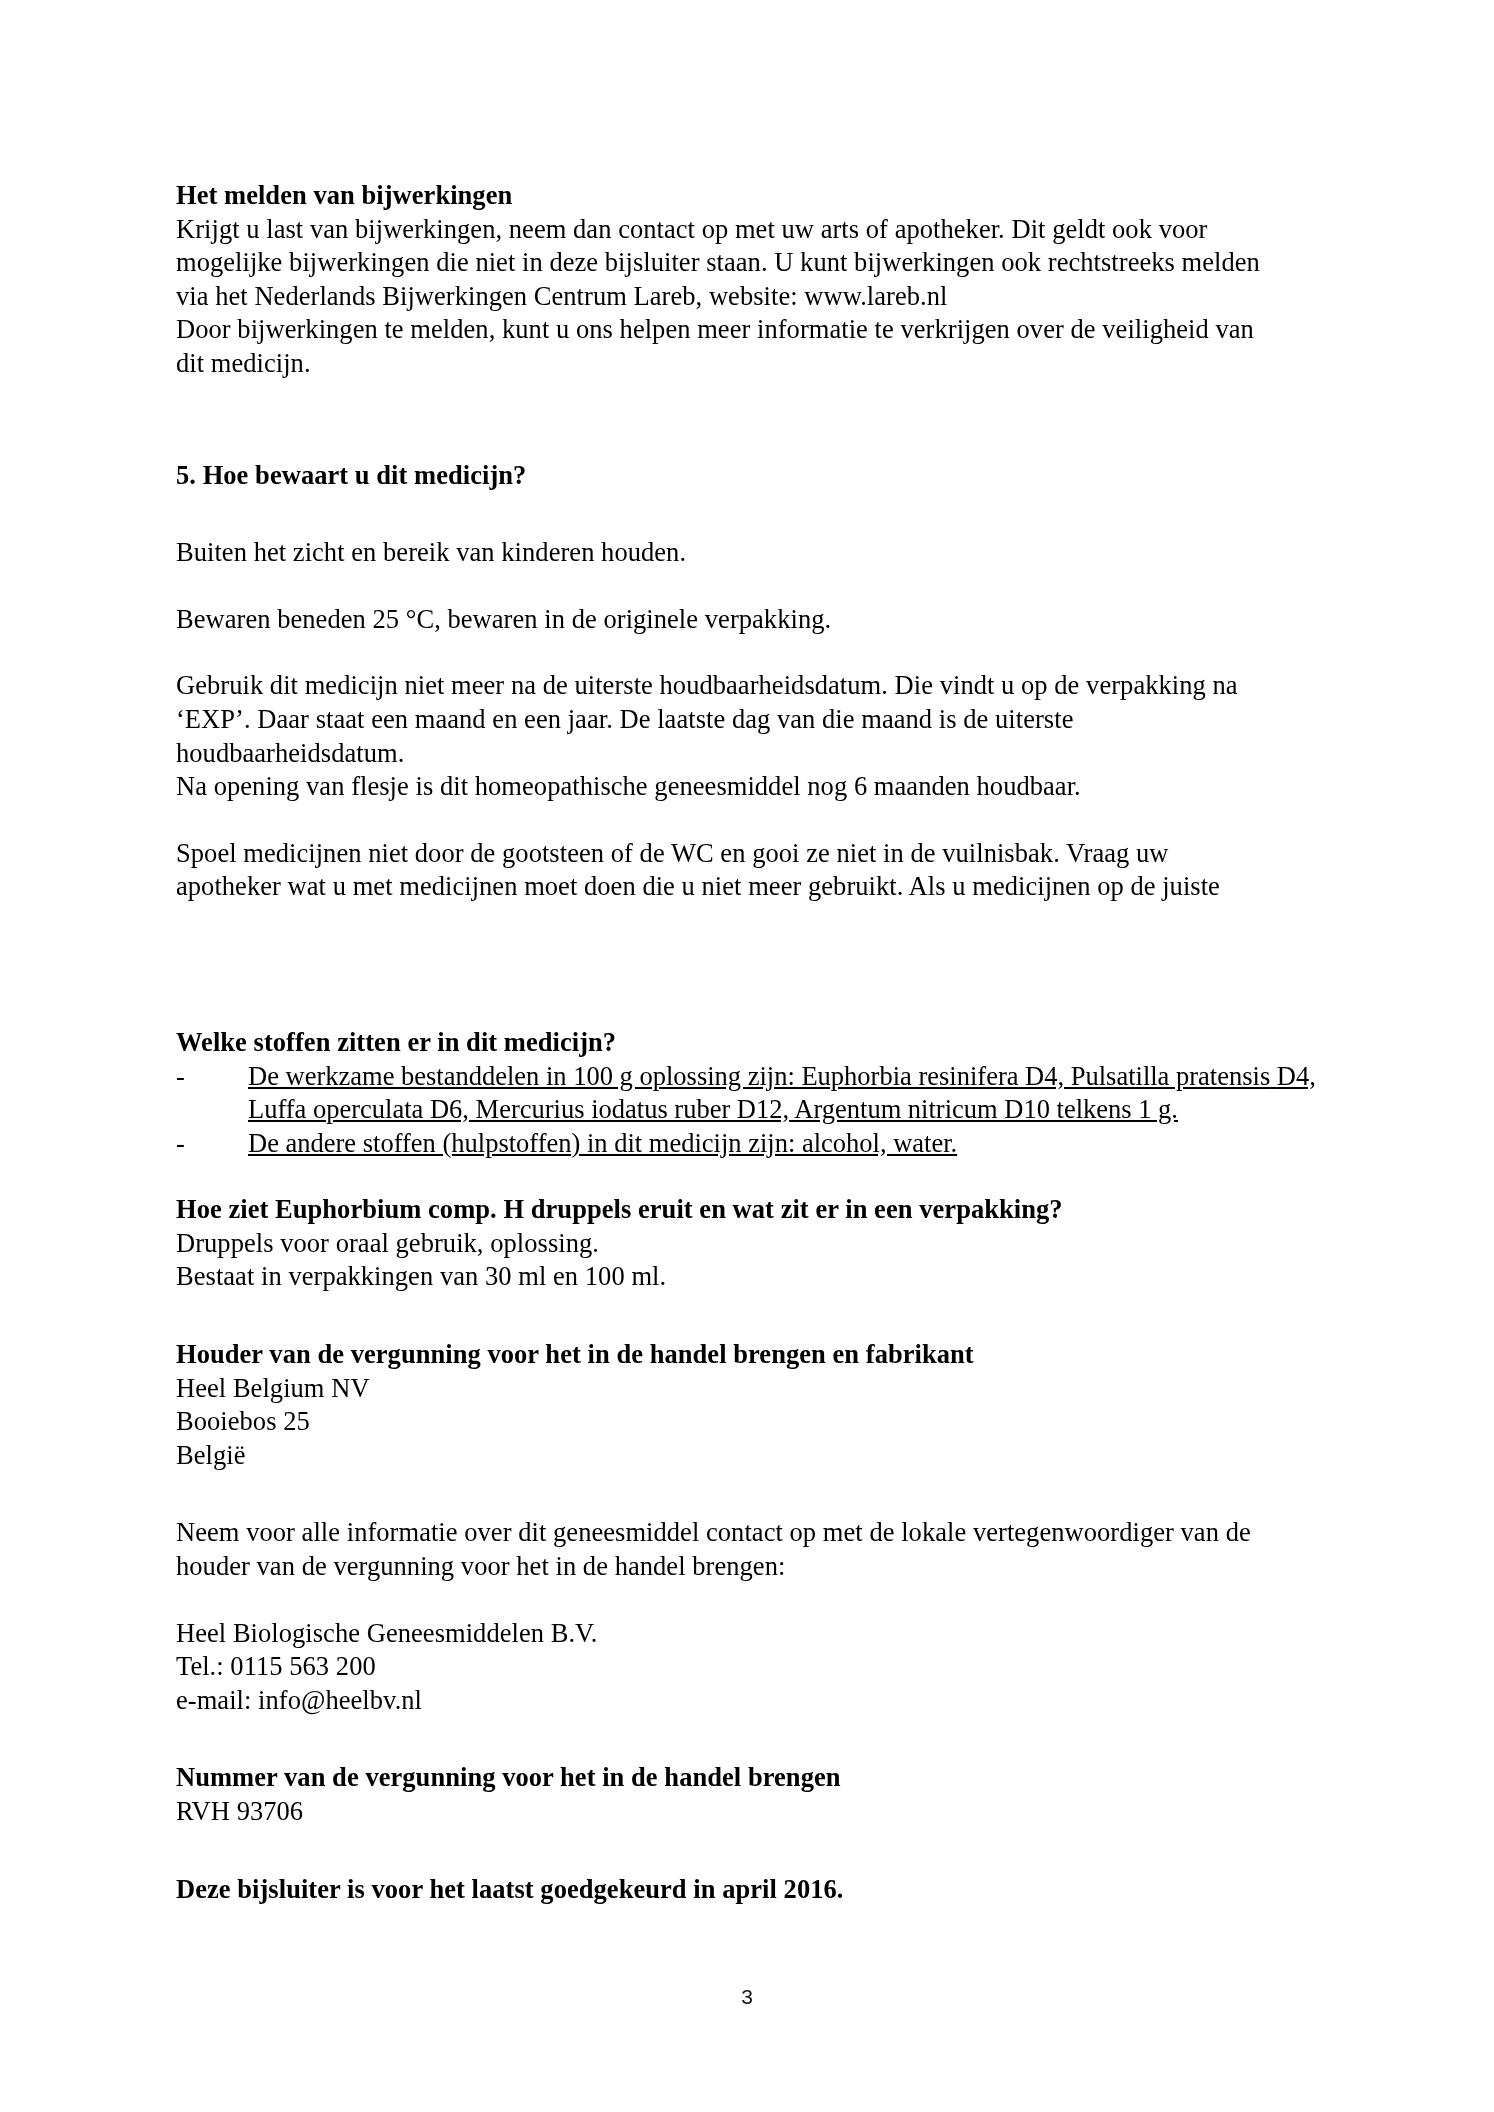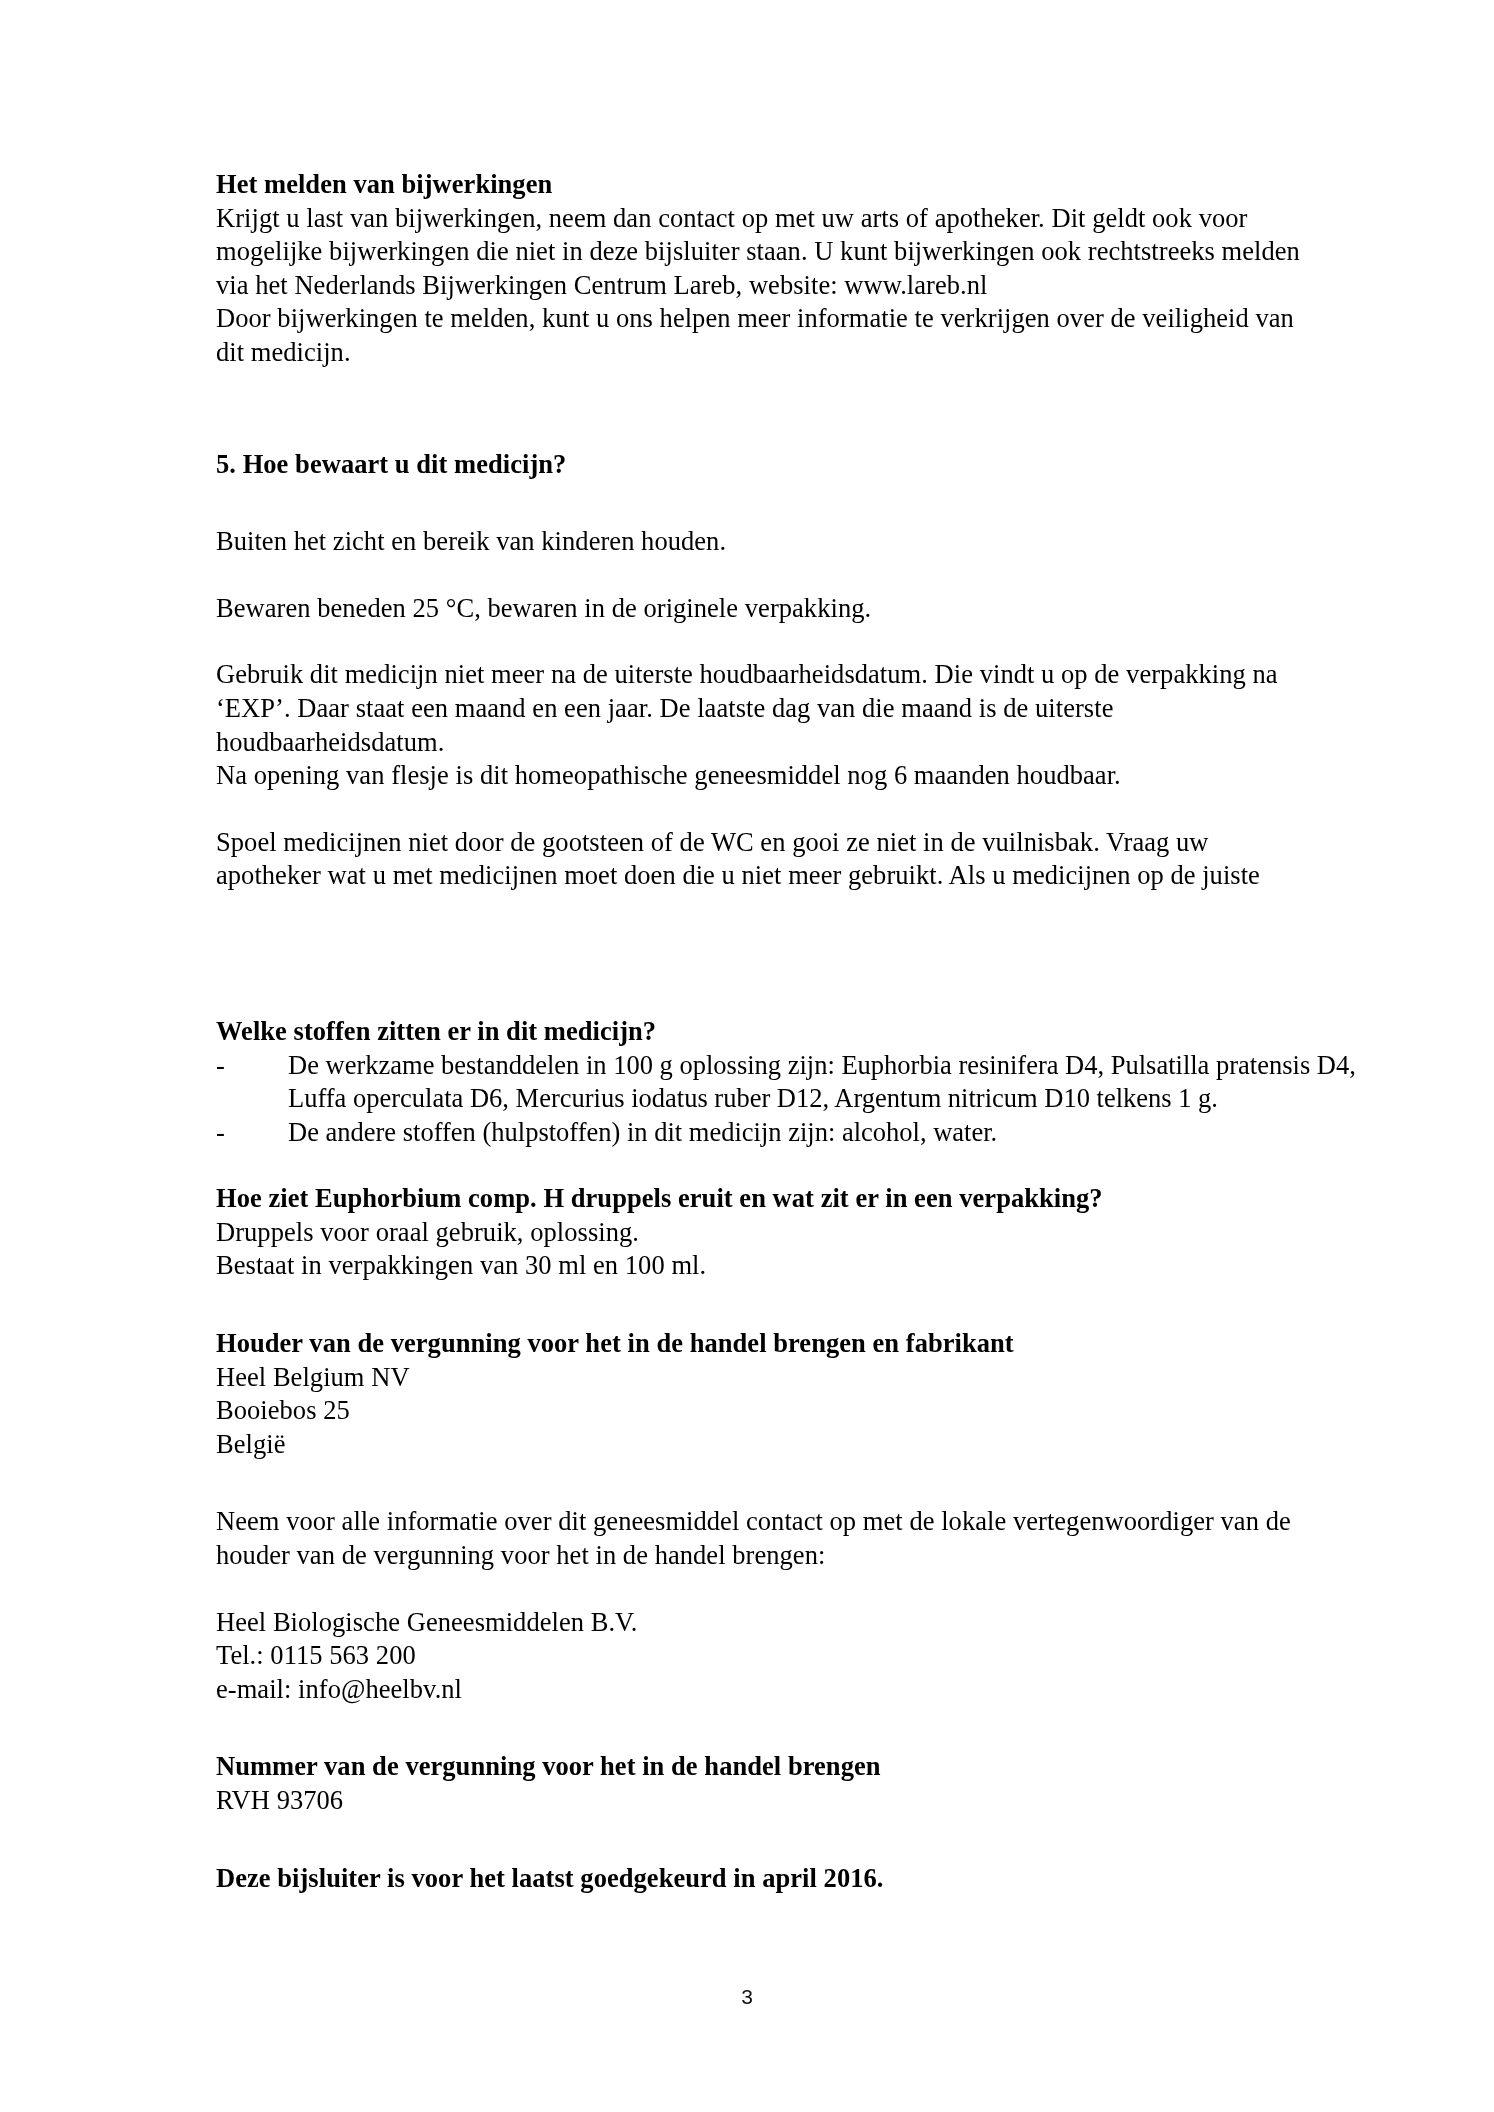--- a/index.html
+++ b/index.html
@@ -16,23 +16,22 @@
     position: relative;
     width: 1494px;
     height: 2112px;
     box-sizing: border-box;
     background: #ffffff;
     overflow: hidden;
   }
   .content {
     position: absolute;
     left: 176px;
-    top: 168px;
+    top: 179px;
     width: 1160px;
-    margin-left: 40px;
   }
   .para {
     font-size: 26.5px;
     line-height: 33.6px;
     margin: 0;
     text-align: left;
     letter-spacing: 0.05px;
   }
   .bold {
     font-weight: bold;
@@ -45,20 +44,21 @@
     display: flex;
     font-size: 26.5px;
     line-height: 33.6px;
   }
   .bullet-mark {
     width: 72px;
     flex: 0 0 72px;
   }
   .bullet-text {
     flex: 1 1 auto;
+    text-decoration: underline;
   }
 
   .page-number {
     position: absolute;
     left: 0;
     right: 0;
     top: 1985px;
     text-align: center;
     font-family: "Liberation Sans", "DejaVu Sans", sans-serif;
     font-size: 21px;

